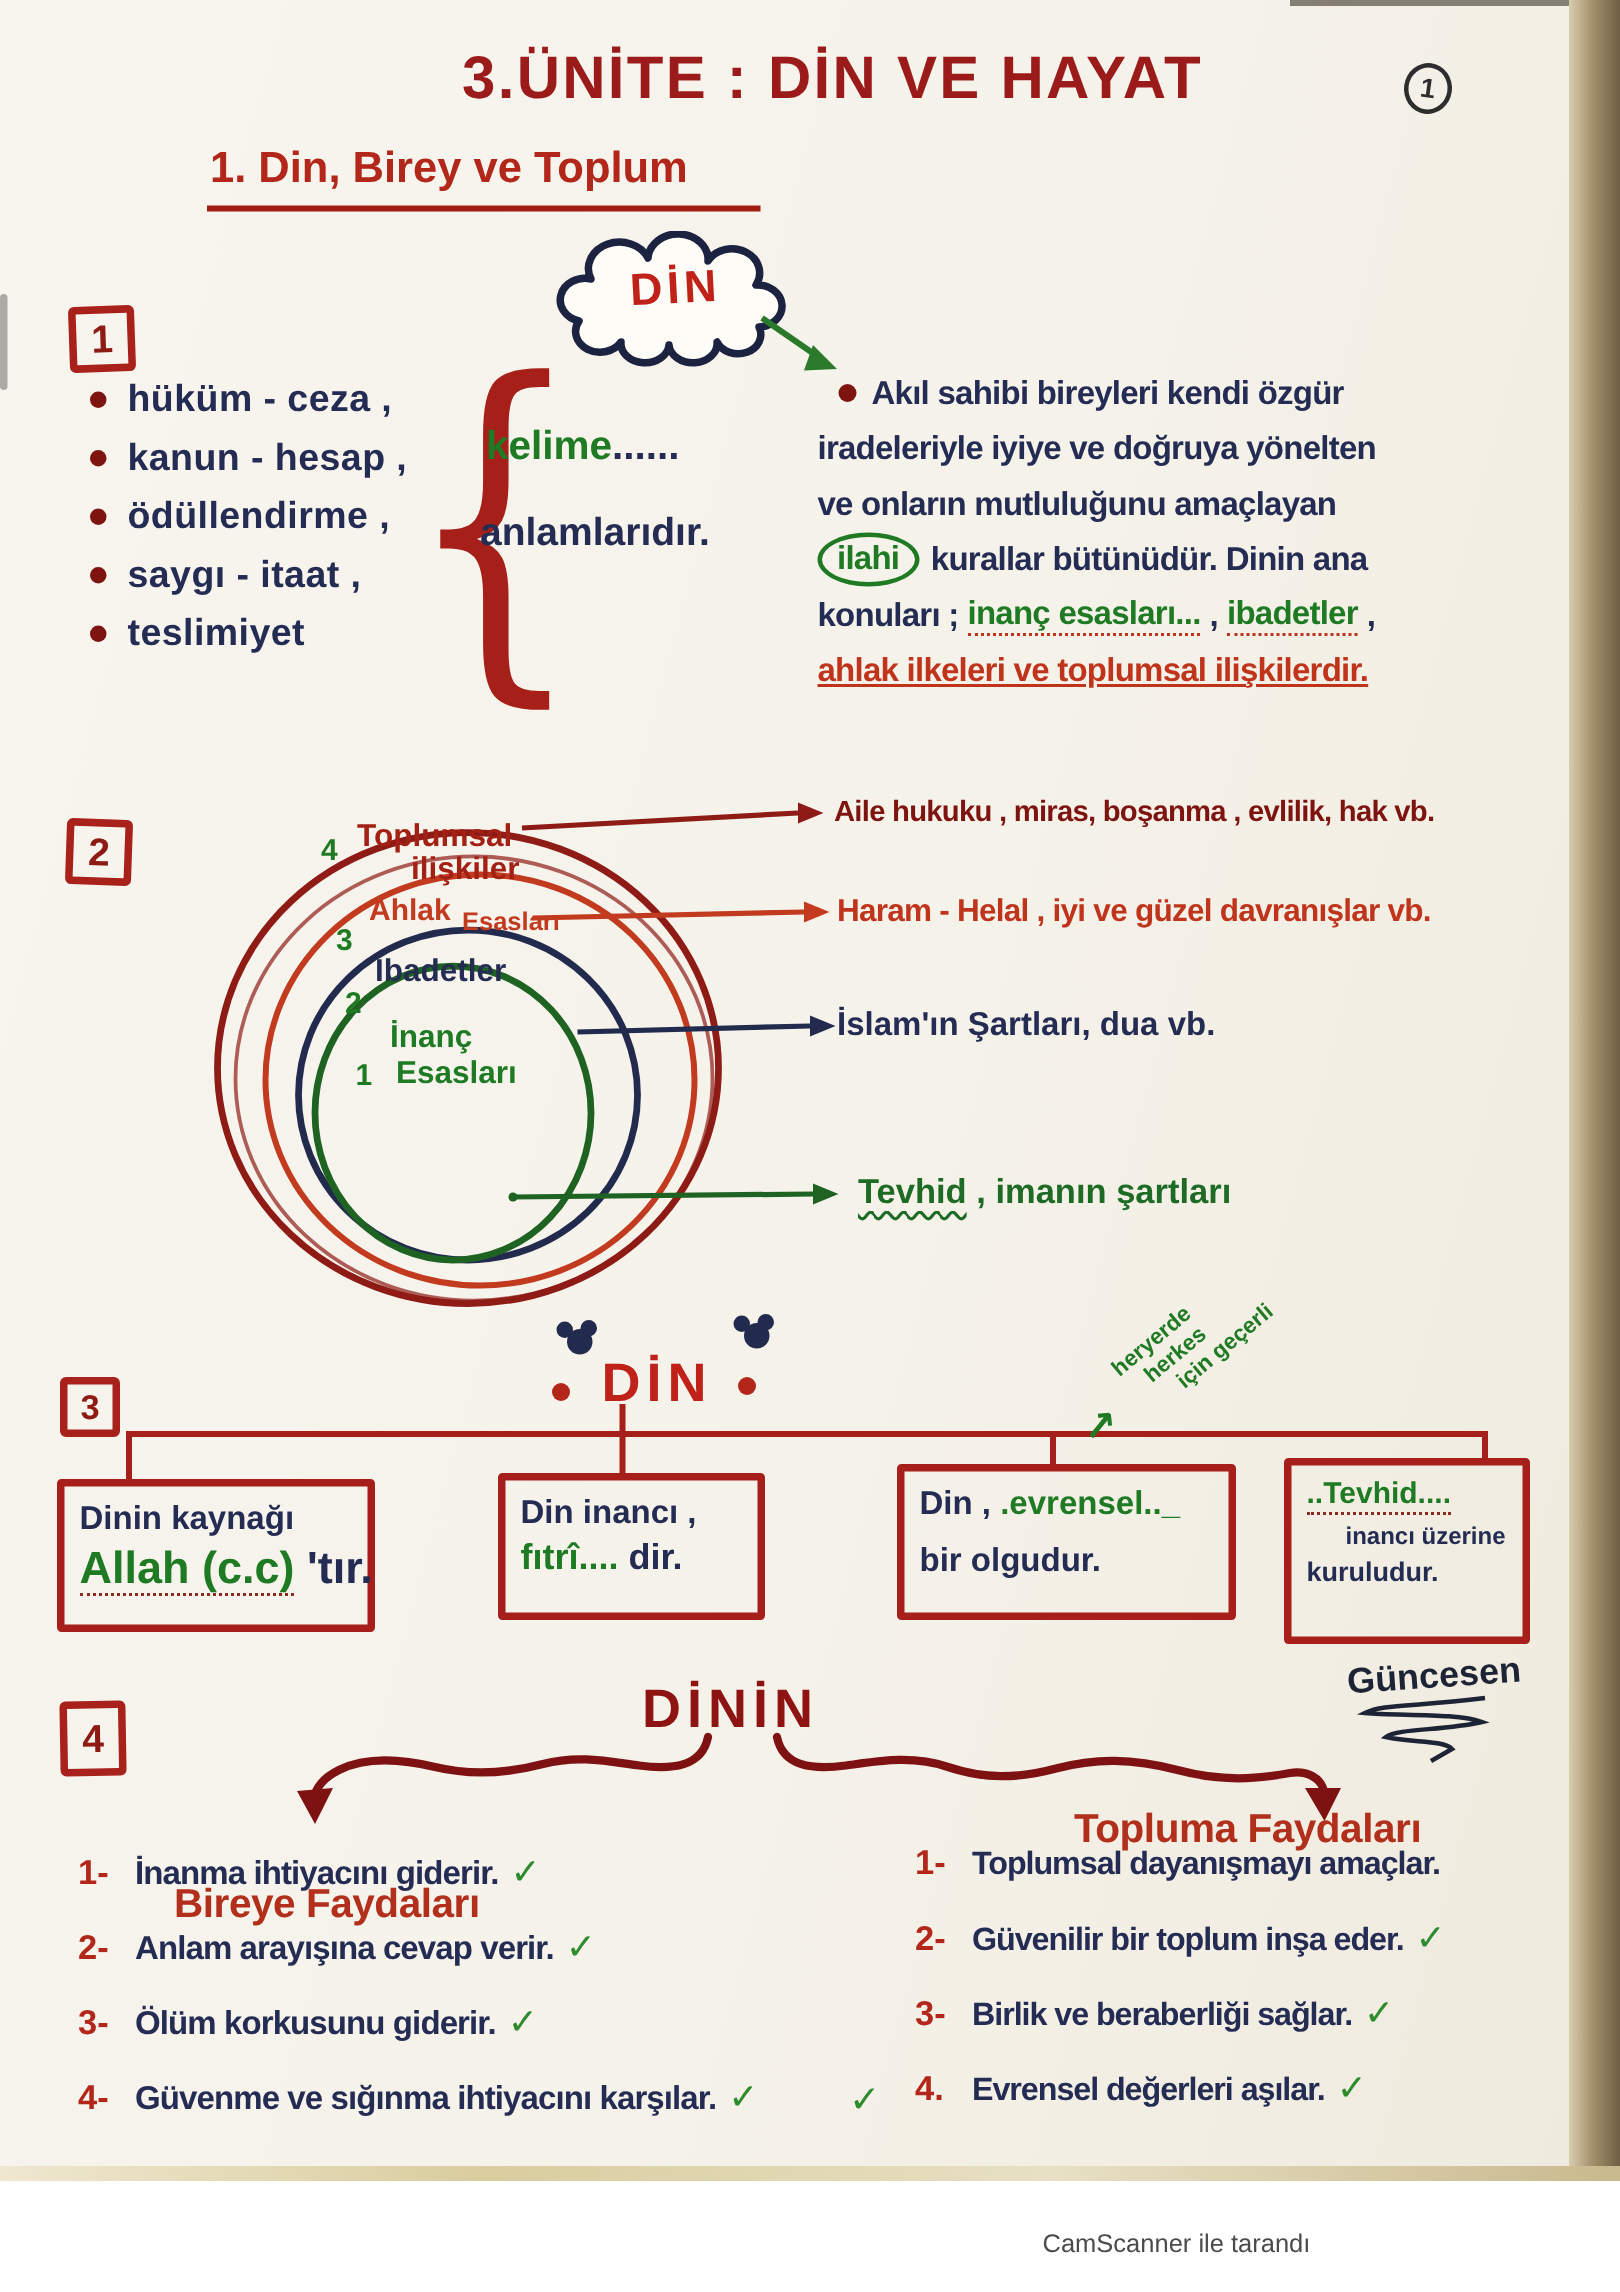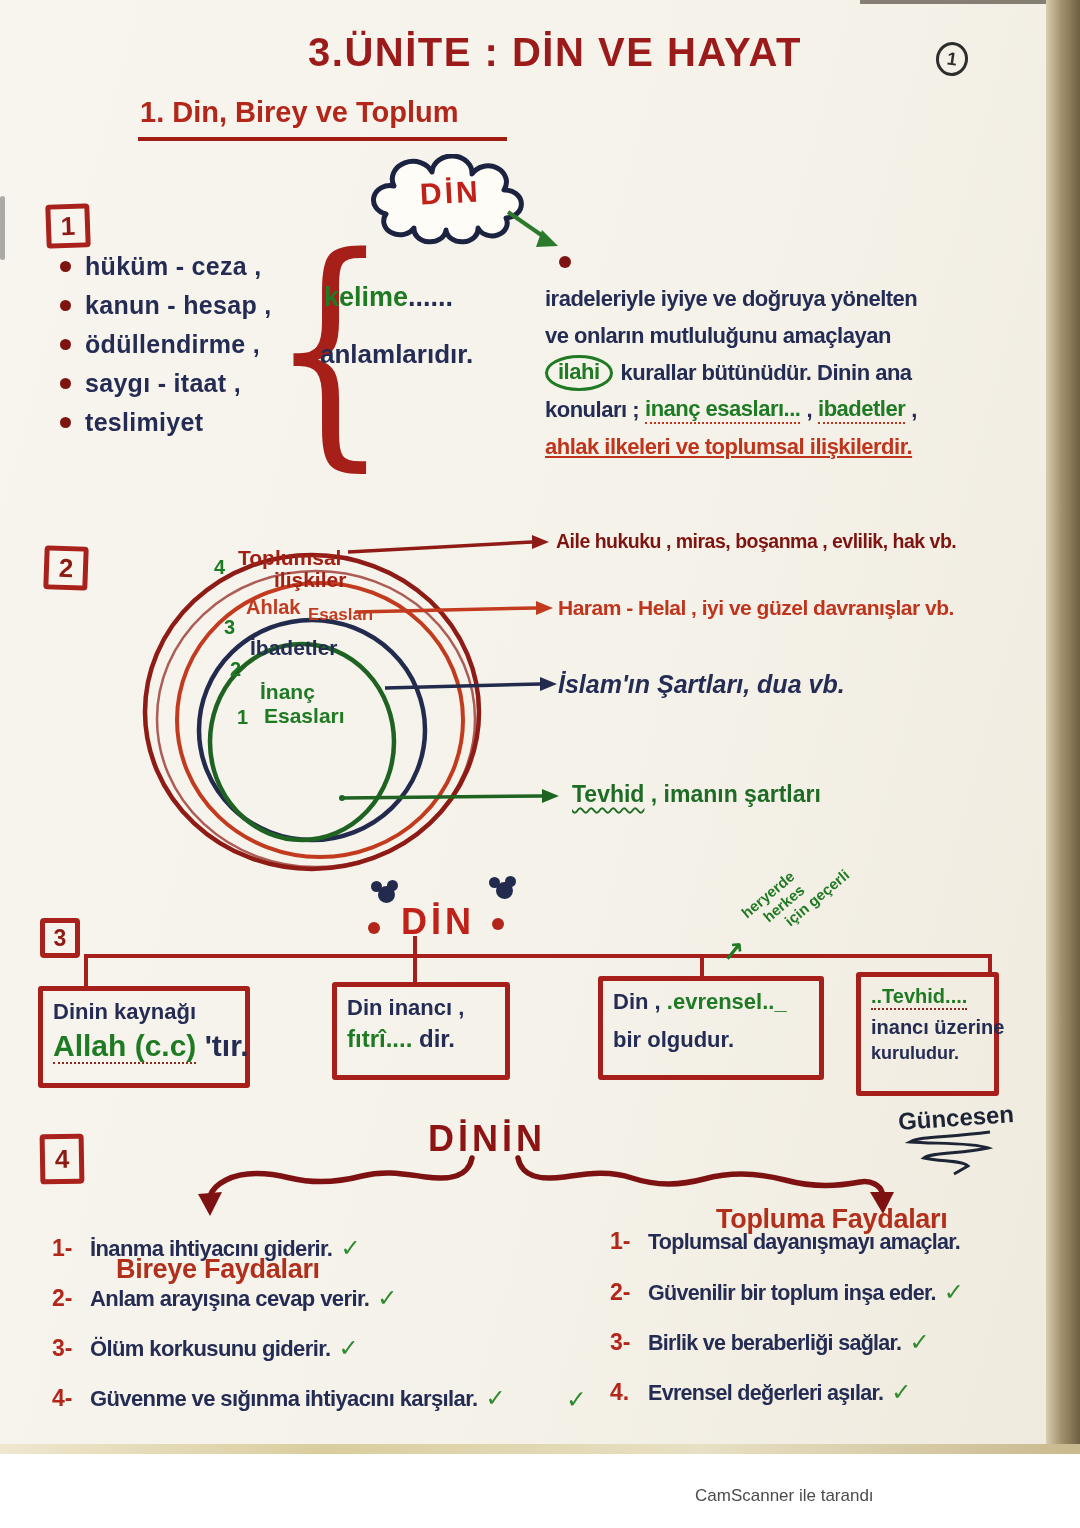--- a/index.html
+++ b/index.html
@@ -47,21 +47,21 @@
   #para{left:545px;top:243px;width:515px;font-size:22px;font-weight:700;letter-spacing:-0.5px;
         color:#242c54;}
   .pline{height:37px;white-space:nowrap;display:flex;align-items:center;}
   .pbullet{width:12px;height:12px;border-radius:50%;background:#7e1410;display:inline-block;margin:0 10px 0 14px;flex:none;}
   .circled{border:3px solid #1f7a23;border-radius:50%;padding:1px 10px 3px 10px;margin-right:8px;}
   .fill-green{color:#1e7a23;border-bottom:2px dotted #c0341c;margin:0 6px;}
   
   .ring-label{font-weight:700;white-space:nowrap;}
   #r2-desc1{left:556px;top:530px;font-size:19.5px;color:#7e1410;font-weight:700;letter-spacing:-0.5px;}
   #r2-desc2{left:558px;top:596px;font-size:21px;color:#c0341c;font-weight:700;letter-spacing:-0.5px;}
-  #r2-desc3{left:558px;top:670px;font-size:25px;color:#242c54;font-weight:700;font-style:italic;}
+  #r2-desc3{left:558px;top:670px;font-size:22px;color:#242c54;font-weight:700;}
   #r2-desc4{left:572px;top:781px;font-size:23px;color:#1d6b24;font-weight:700;}
   .wavy{text-decoration:underline wavy 2px;text-underline-offset:5px;}
   
   #din3{left:401px;top:901px;font-size:36px;font-weight:700;color:#c0221a;letter-spacing:4px;}
   .flower{width:17px;height:17px;border-radius:50%;background:#222a4e;}
   .flower::before{content:"";position:absolute;width:11px;height:11px;border-radius:50%;background:#222a4e;left:-7px;top:-5px;}
   .flower::after{content:"";position:absolute;width:11px;height:11px;border-radius:50%;background:#222a4e;left:9px;top:-6px;}
   .rdot{width:12px;height:12px;border-radius:50%;background:#b3261a;}
   .tline{background:#a61f1a;}
   .tbox{border:5px solid #a61f1a;border-radius:3px;padding:8px 10px;box-sizing:border-box;}
@@ -138,20 +138,21 @@
 
   <div class="abs" id="brace">{</div>
   <div class="abs" id="blank-word">
     <span class="green">kelime</span><span class="ink">......</span>
   </div>
   <div class="abs ink" id="blank-suffix">anlamlarıdır.</div>
 
   <div class="abs" id="para">
     <div class="pline">
       <span class="pbullet"></span>
+      <span>Akıl sahibi bireyleri kendi özgür</span>
     </div>
     <div class="pline">iradeleriyle iyiye ve doğruya yönelten</div>
     <div class="pline">ve onların mutluluğunu amaçlayan</div>
     <div class="pline">
       <span class="circled green">ilahi</span>
       <span>kurallar bütünüdür. Dinin ana</span>
     </div>
     <div class="pline">
       <span>konuları ;</span>
       <span class="fill-green">inanç esasları...</span>
@@ -229,23 +230,23 @@
       <span class="ink">dir.</span>
     </div>
   </div>
   <div class="abs tbox" style="left:598px;top:976px;width:226px;height:104px;">
     <div class="bl" style="font-size:22px;">
       <span class="ink">Din ,</span>
       <span class="green">.evrensel.._</span>
     </div>
     <div class="bl ink" style="font-size:22px;margin-top:12px;">bir olgudur.</div>
   </div>
-  <div class="abs tbox" style="left:856px;top:972px;width:143px;height:124px;">
+  <div class="abs tbox" style="left:856px;top:972px;width:164px;height:124px;">
     <div class="bl gfill" style="font-size:20px;display:inline-block;">..Tevhid....</div>
-    <div class="bl ink" style="font-size:20px;margin-top:6px;">inancı üzerine</div>
+    <div class="bl ink" style="font-size:16px;margin-top:6px;margin-left:26px;">inancı üzerine</div>
     <div class="bl ink" style="font-size:18px;margin-top:4px;">kuruludur.</div>
   </div>
 
   <div class="abs" id="note-green">
     <div>heryerde</div>
     <div class="n2">herkes</div>
     <div class="n3">için geçerli</div>
   </div>
   <div class="abs" id="note-arrow">↗</div>
 

